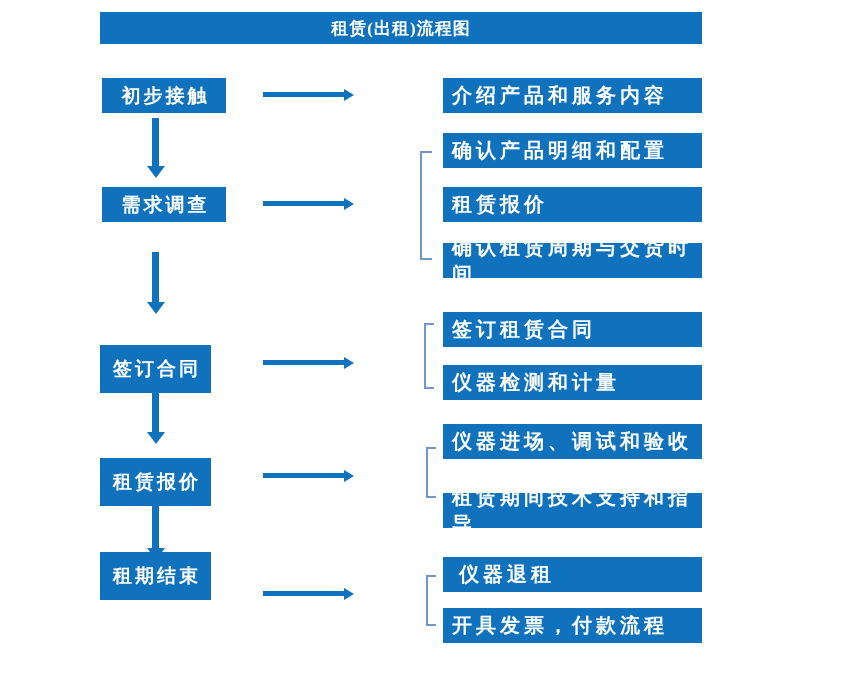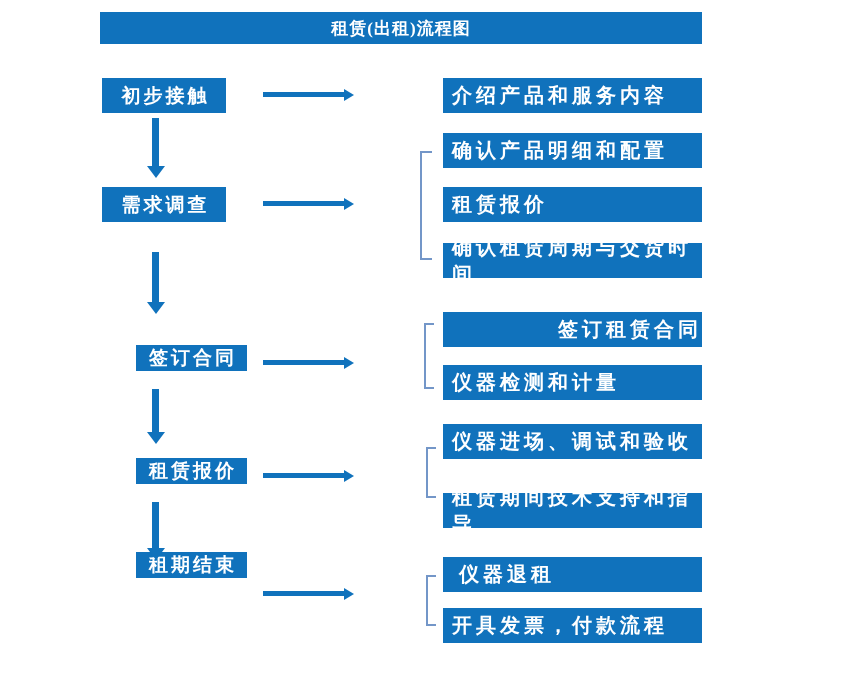--- a/index.html
+++ b/index.html
@@ -32,21 +32,21 @@
 
   .lbox {
     position: absolute;
     background: var(--primary);
     color: var(--text-on-primary);
     display: flex; align-items: center; justify-content: center;
     font-size: 19px; font-weight: bold; letter-spacing: 3px;
     text-indent: 3px;
   }
   .lbox.wide { left: 102px; width: 124px; height: 35px; }
-  .lbox.narrow { left: 100px; width: 111px; height: 26px; margin-left: 36px; }
+  .lbox.narrow { left: 100px; width: 111px; height: 48px; }
 
   .rbox {
     position: absolute;
     left: 443px; width: 259px; height: 35px;
     background: var(--primary);
     color: var(--text-on-primary);
     display: flex; align-items: center;
     font-size: 20px; font-weight: bold; letter-spacing: 4px;
     padding-left: 9px;
   }
@@ -158,21 +158,21 @@
   </div>
   <div class="rbox" style="top: 133px;">
     <span>确认产品明细和配置</span>
   </div>
   <div class="rbox" style="top: 187px;">
     <span>租赁报价</span>
   </div>
   <div class="rbox" style="top: 243px;">
     <span>确认租赁周期与交货时间</span>
   </div>
-  <div class="rbox" style="top: 312px; justify-content: flex-end;">
+  <div class="rbox" style="top: 312px;">
     <span>签订租赁合同</span>
   </div>
   <div class="rbox" style="top: 365px;">
     <span>仪器检测和计量</span>
   </div>
   <div class="rbox" style="top: 424px;">
     <span>仪器进场、调试和验收</span>
   </div>
   <div class="rbox" style="top: 493px;">
     <span>租赁期间技术支持和指导</span>

